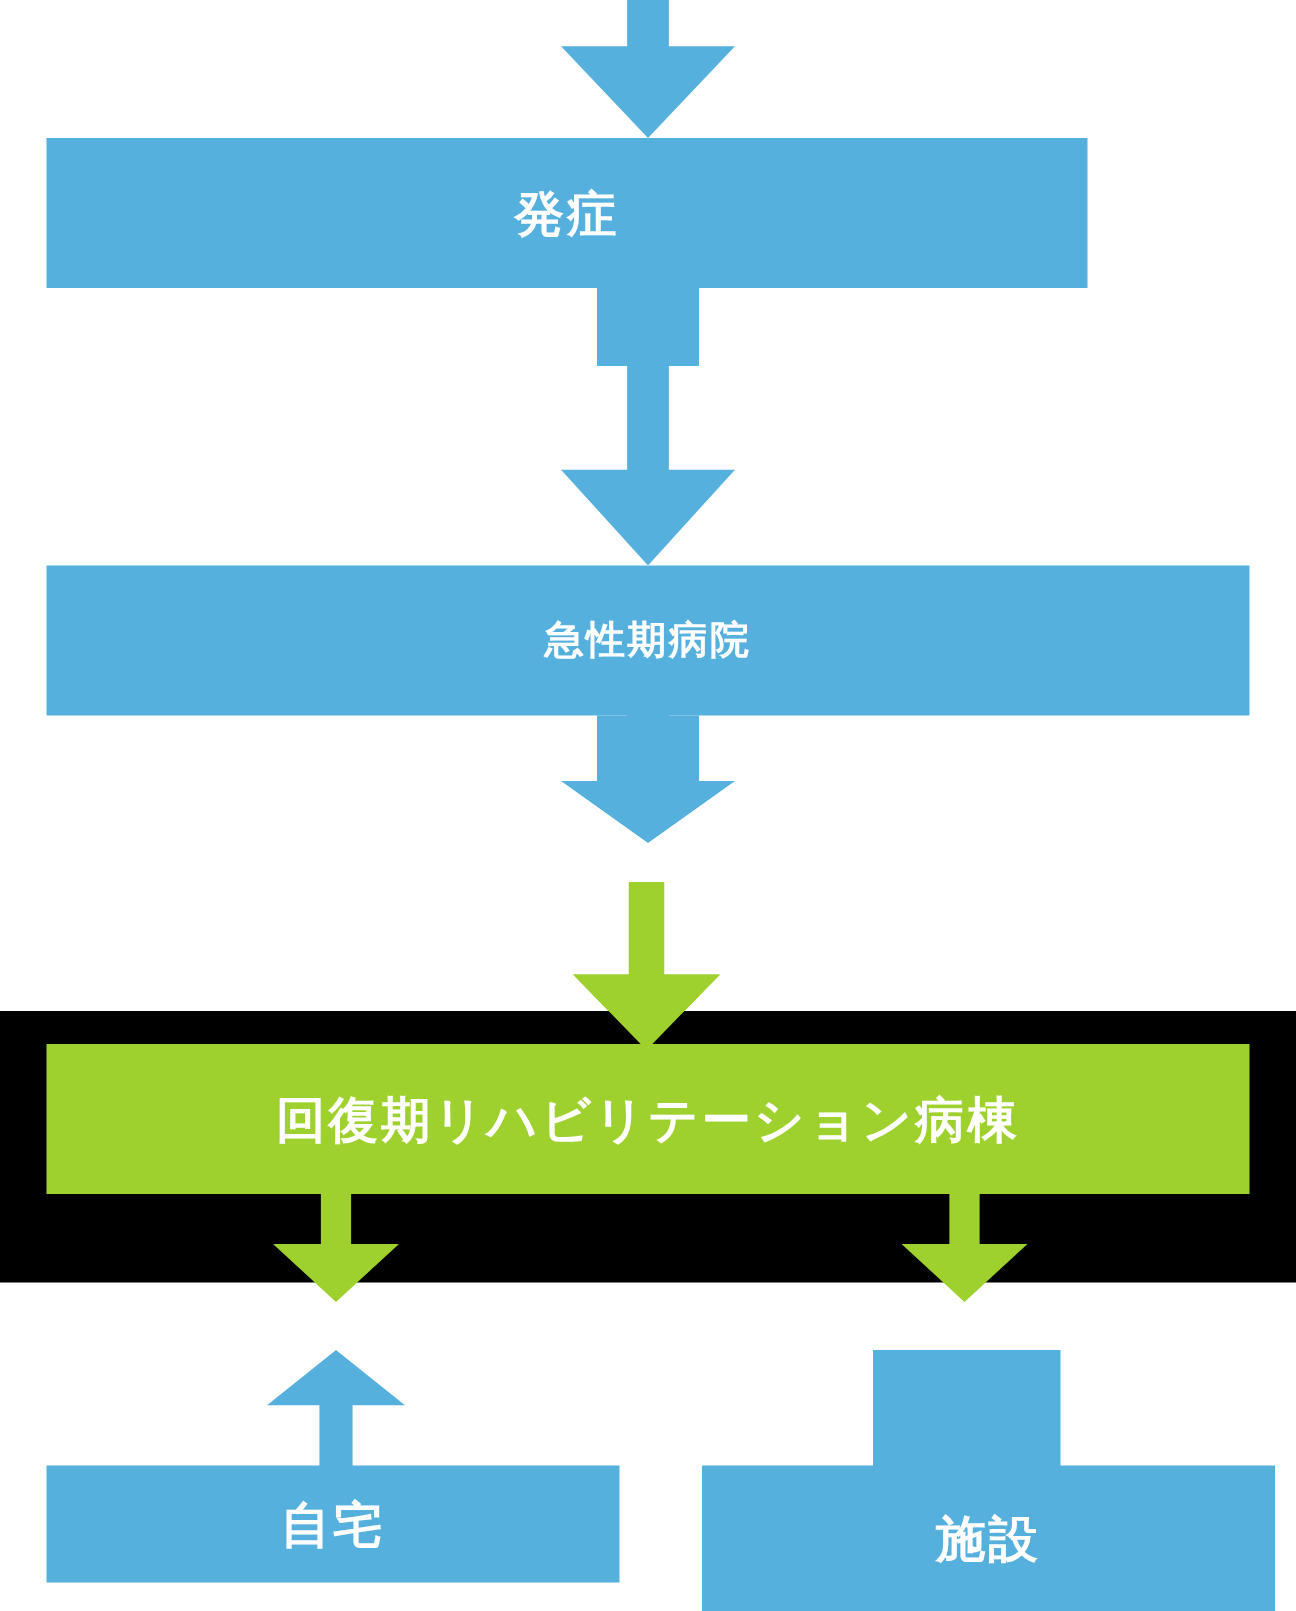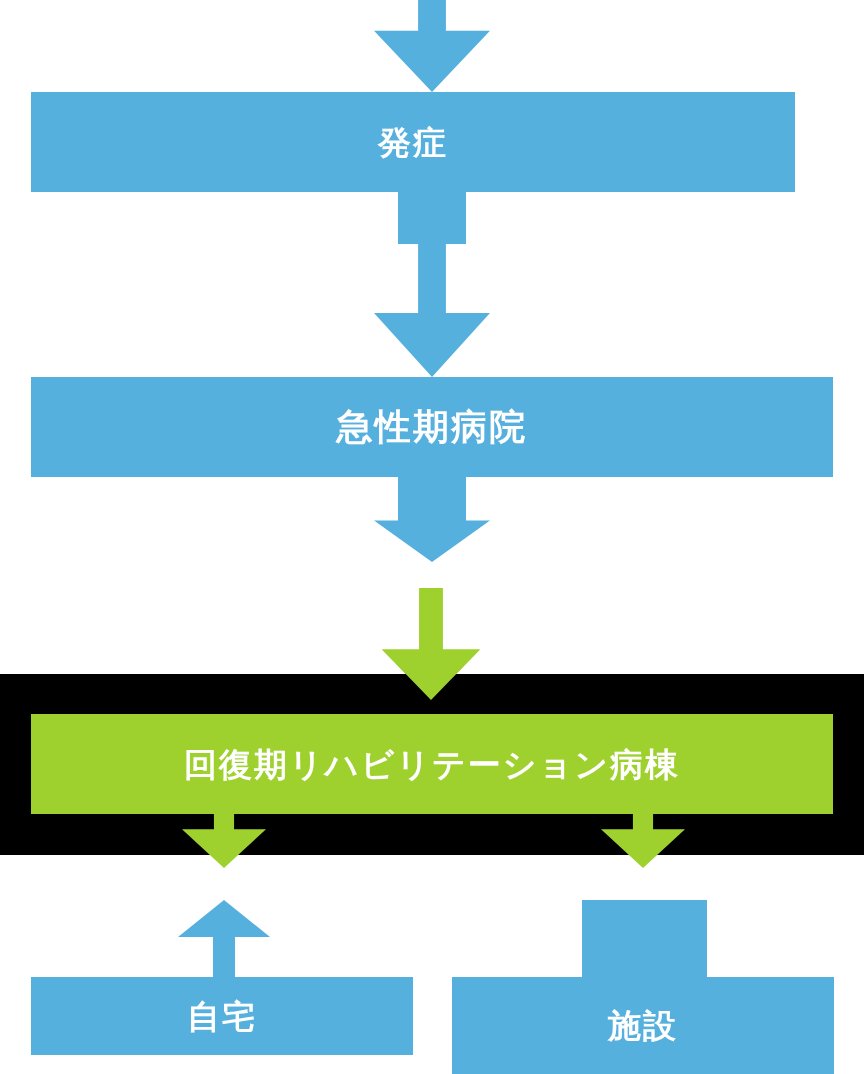--- a/index.html
+++ b/index.html
@@ -68,52 +68,52 @@
   }
   .stem { }
 </style>
 </head>
 <body>
 
 <div id="stage">
 
   <div class="connector conn-blue arrow-down" style="left:374px; top:-44px; width:116px; height:136px;"></div>
 
-  <div class="node box-blue" style="left:31px; top:92px; width:764px; height:100px;">
+  <div class="node box-blue" style="left:31px; top:92px; width:694px; height:100px;">
     <span class="node-label" style="font-size:33px;">発症</span>
   </div>
 
   <div class="connector conn-blue" style="left:398px; top:192px; width:68px; height:52px;"></div>
   <div class="connector conn-blue arrow-down" style="left:374px; top:235px; width:116px; height:142px;"></div>
 
   <div class="node box-blue" style="left:31px; top:377px; width:802px; height:100px;">
-    <span class="node-label" style="font-size:36px;">急性期病院</span>
+    <span class="node-label" style="font-size:26px;">急性期病院</span>
   </div>
 
   <div class="connector conn-blue" style="left:398px; top:477px; width:68px; height:50px;"></div>
   <div class="connector conn-blue arrow-down" style="left:374px; top:470px; width:116px; height:92px;"></div>
 
   <div class="connector conn-green arrow-down" style="left:382px; top:588px; width:98px; height:112px;"></div>
 
   <div class="band" style="top:674px; height:181px;"></div>
 
   <div class="connector conn-green arrow-down" style="left:382px; top:588px; width:98px; height:112px;"></div>
 
-  <div class="node box-green" style="left:31px; top:714px; width:802px; height:100px;">
+  <div class="node box-green" style="left:31px; top:696px; width:802px; height:100px;">
     <span class="node-label" style="font-size:33px;">回復期リハビリテーション病棟</span>
   </div>
 
   <div class="connector conn-green arrow-down" style="left:182px; top:782px; width:84px; height:86px;"></div>
   <div class="connector conn-green arrow-down" style="left:601px; top:782px; width:84px; height:86px;"></div>
 
   <div class="connector conn-blue arrow-up" style="left:178px; top:900px; width:92px; height:82px;"></div>
 
   <div class="connector conn-blue stem" style="left:582px; top:900px; width:125px; height:82px;"></div>
 
   <div class="node box-blue" style="left:31px; top:977px; width:382px; height:78px;">
     <span class="node-label" style="font-size:33px;">自宅</span>
   </div>
 
-  <div class="node box-blue" style="left:452px; top:977px; width:382px; height:97px;">
+  <div class="node box-blue" style="left:468px; top:977px; width:382px; height:97px;">
     <span class="node-label" style="font-size:33px;">施設</span>
   </div>
 
 </div>
 
 </body></html>

